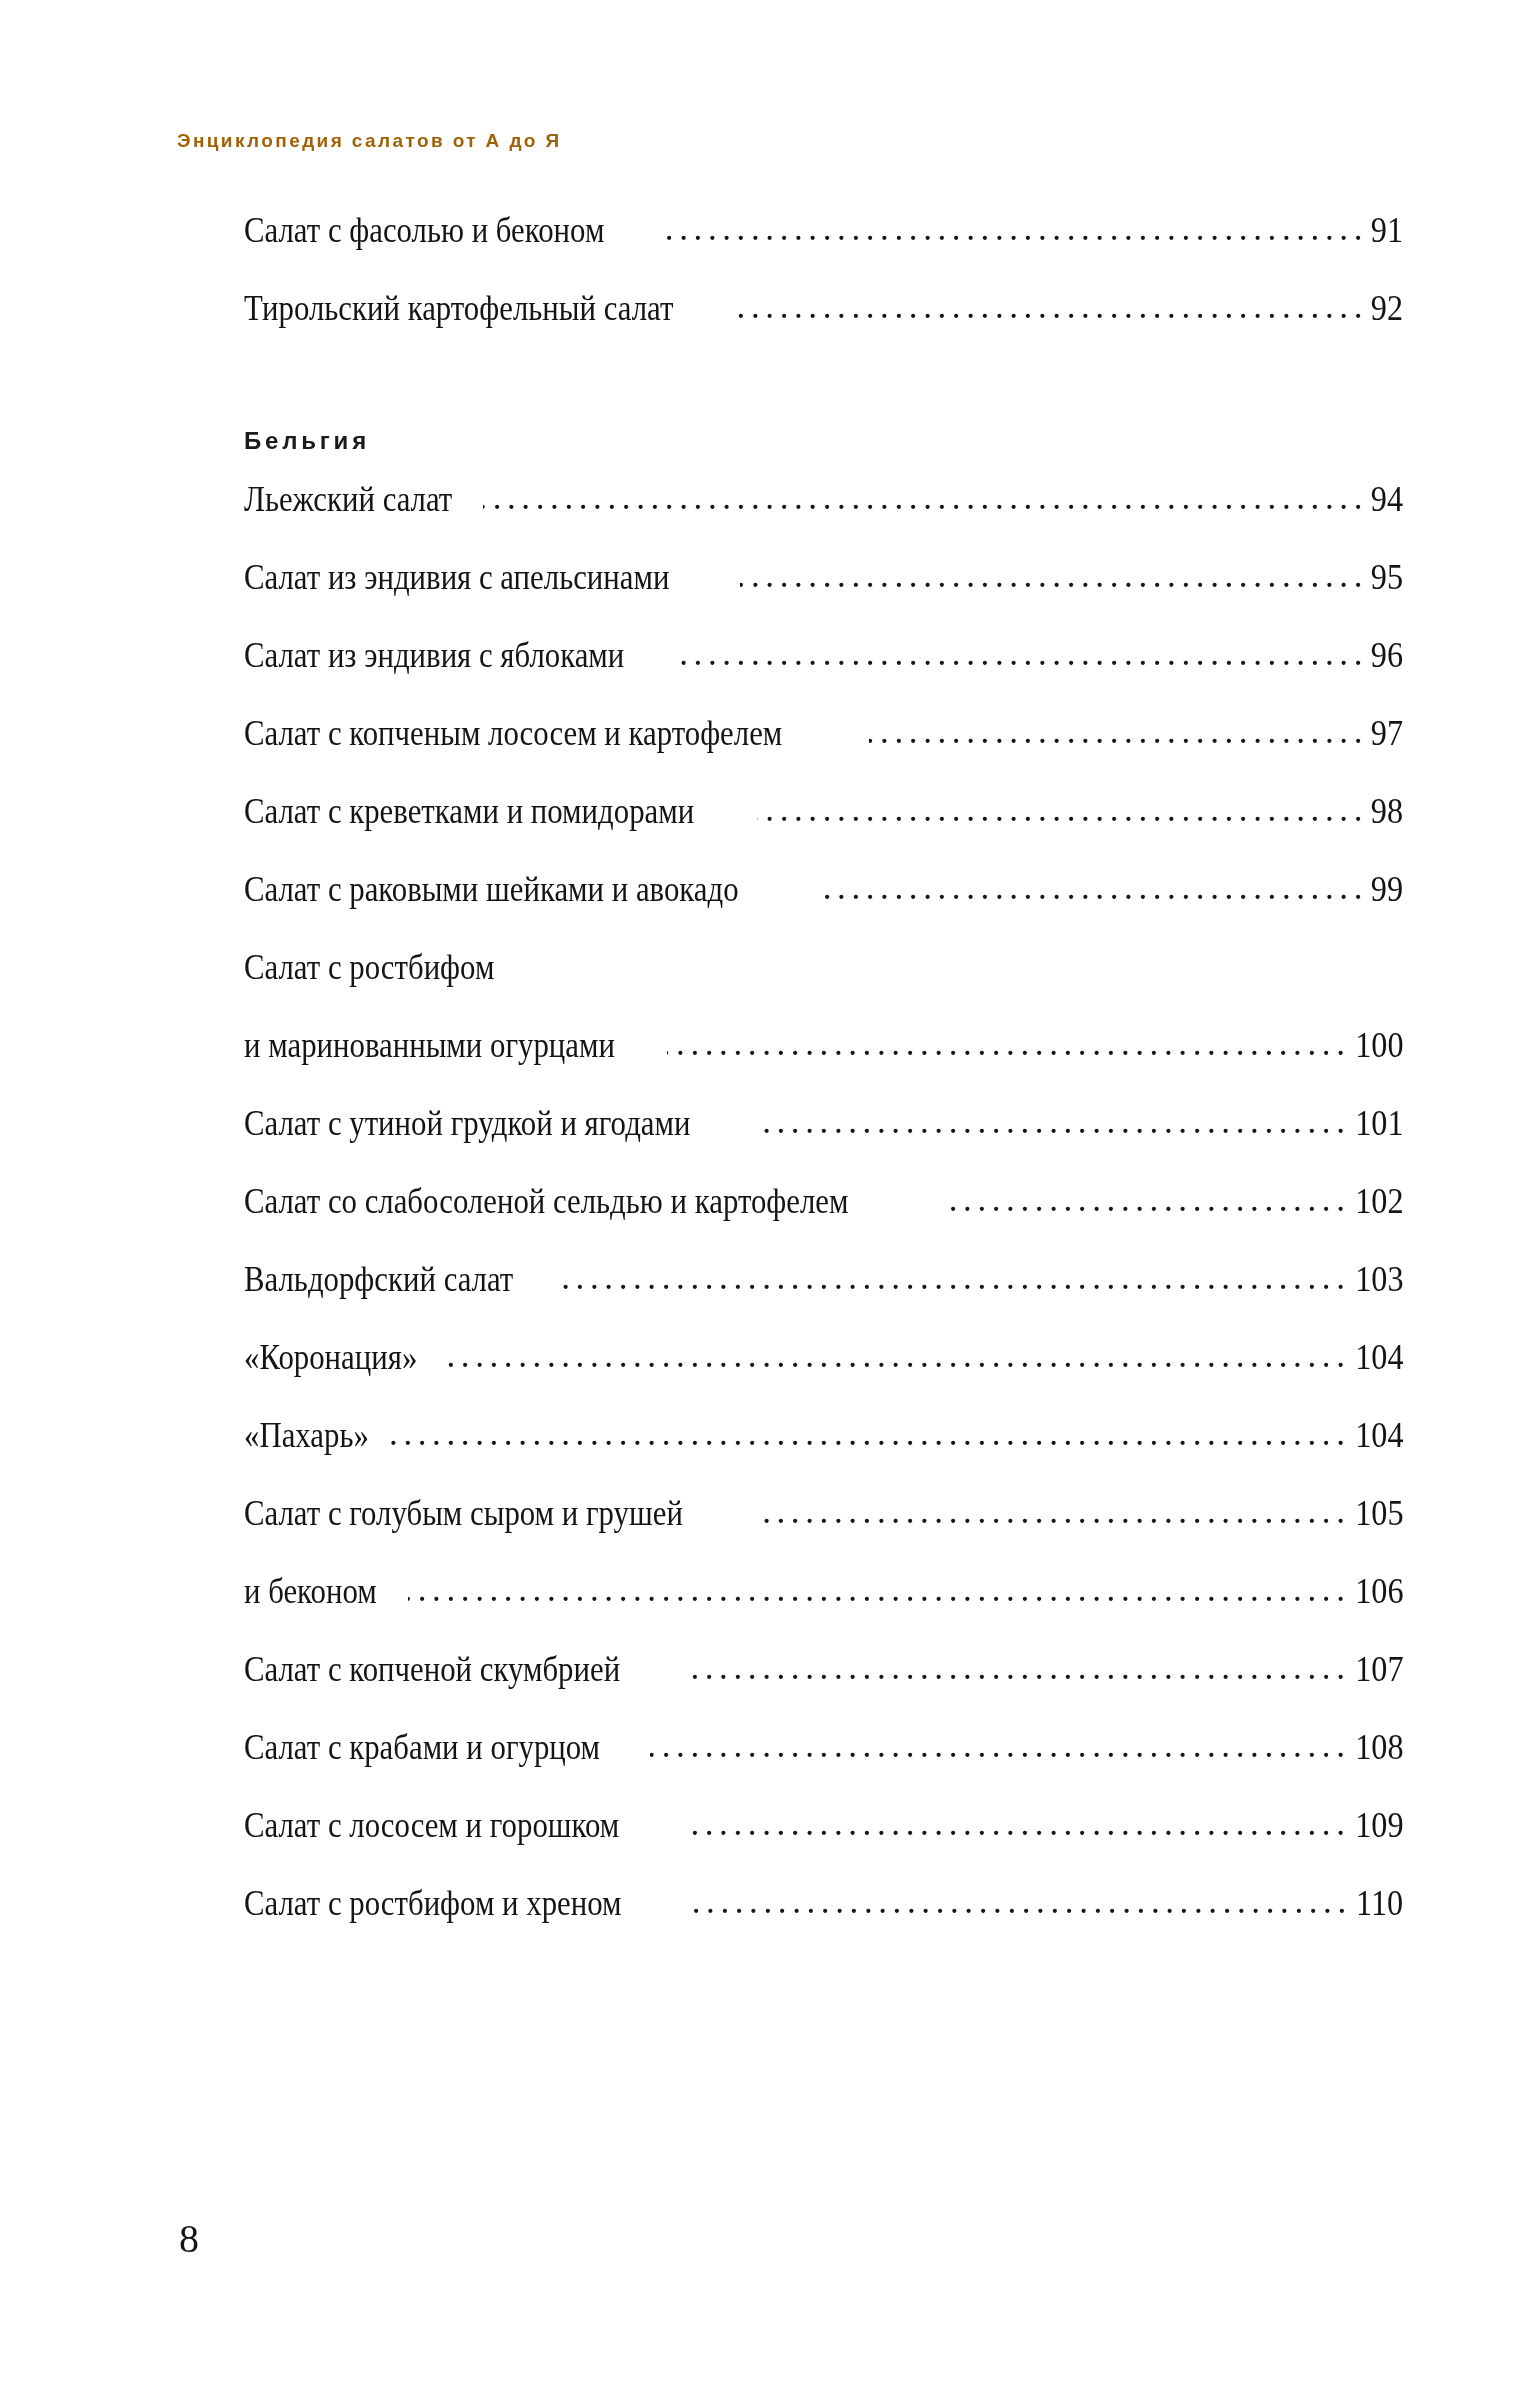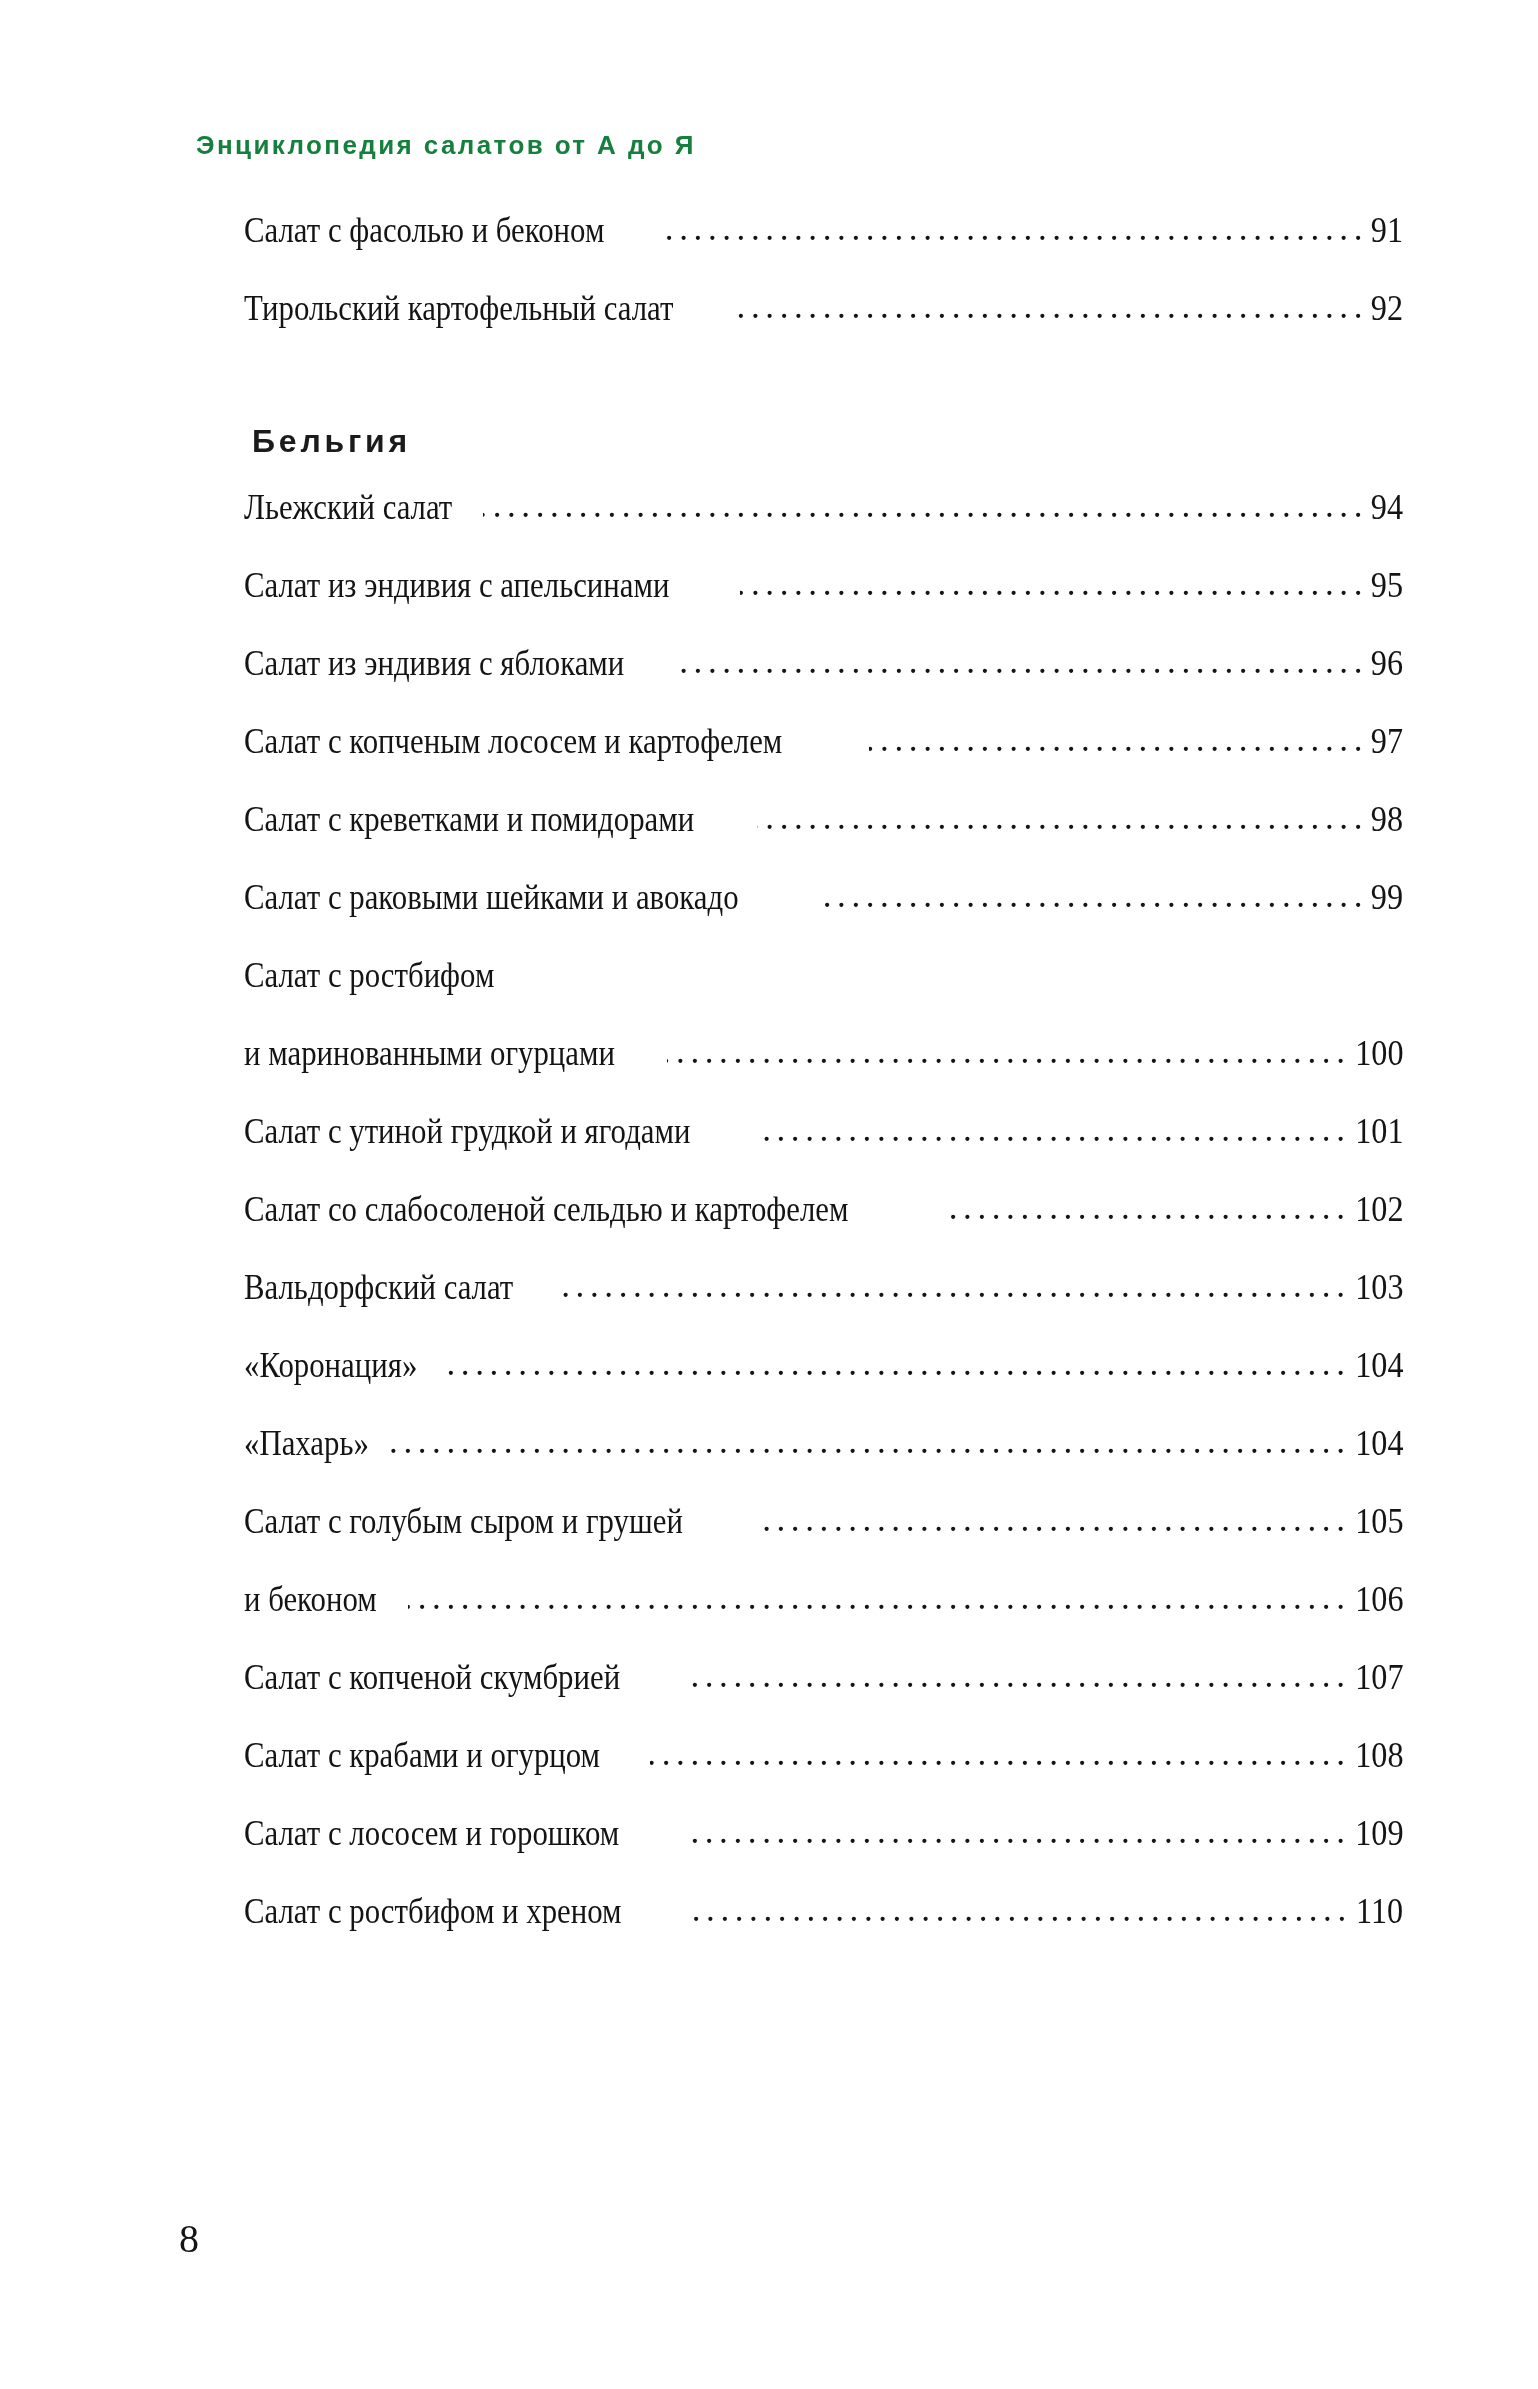--- a/index.html
+++ b/index.html
@@ -12,47 +12,47 @@
     width: 1539px;
     height: 2389px;
     background: #ffffff;
     overflow: hidden;
     box-sizing: border-box;
   }
 
   
   .running-header {
     position: absolute;
-    left: 196px;
+    left: 177px;
     top: 130px;
     font-family: "Liberation Sans", sans-serif;
     font-weight: 700;
-    font-size: 26px;
+    font-size: 19px;
     letter-spacing: 2.4px;
-    color: #15803d;
+    color: #a16207;
     white-space: nowrap;
   }
 
   
   .toc {
     position: absolute;
     left: 244px;
     top: 211px;
     width: 1159px;
   }
 
   
   .section-heading {
     font-family: "Liberation Sans", sans-serif;
     font-weight: 700;
-    font-size: 32px;
+    font-size: 24px;
     letter-spacing: 3.8px;
     color: #1b1b1b;
     white-space: nowrap;
-    margin: 8px;
+    margin: 0;
     padding: 0;
     height: 78px;
     line-height: 78px;
   }
   .section-heading.sec-belgium { margin-top: 35px; }
   .section-heading.sec-uk { margin-top: 35px; }
 
   
   .entry {
     display: flex;

